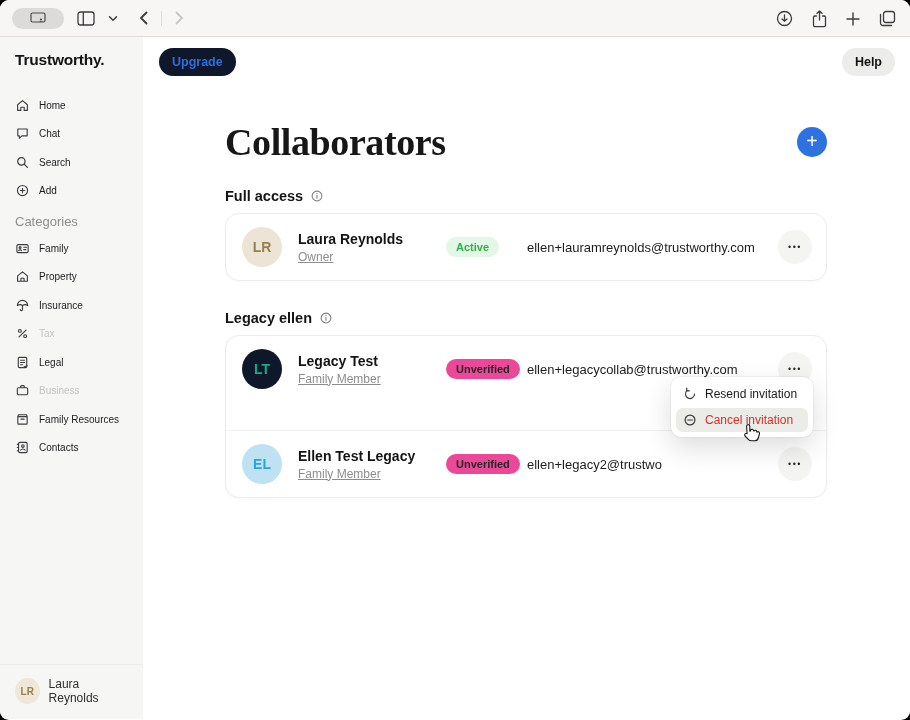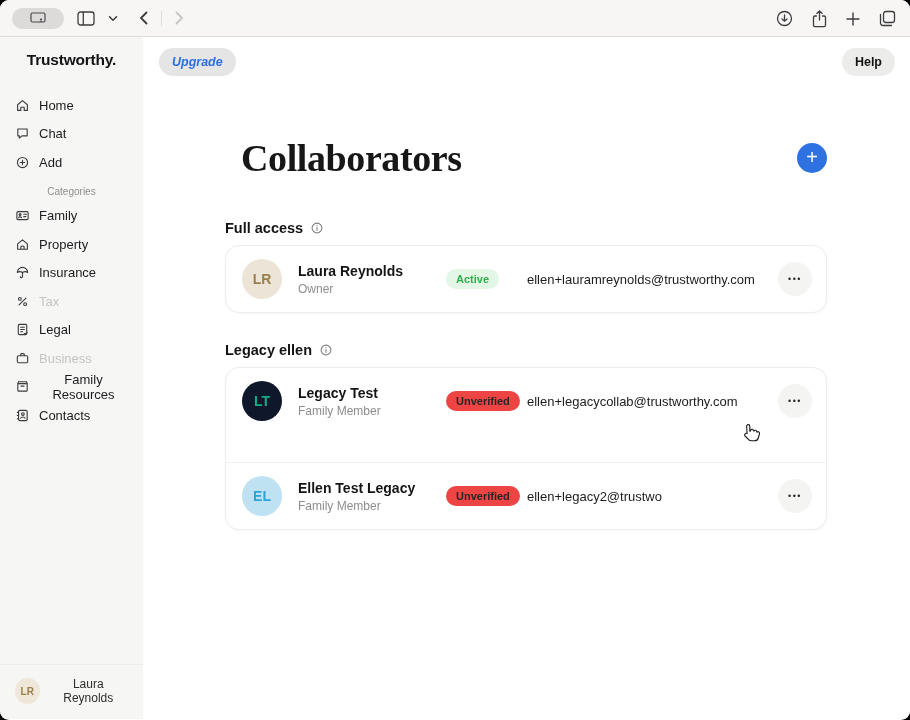--- a/index.html
+++ b/index.html
@@ -15,56 +15,56 @@
   .tb-ic.dis{color:#c6c5c4;}
   .tb-sep{width:1px;height:15px;background:#dcdbda;}
   .tb-center{position:absolute;left:50%;top:0;height:37px;transform:translateX(-50%);display:flex;align-items:center;gap:15px;}
   .addr{width:348px;height:26px;background:#fff;border-radius:9px;box-shadow:0 0.5px 2px rgba(0,0,0,.10);display:flex;align-items:center;justify-content:center;position:relative;}
   .addr-text{font-size:12px;color:#3a3a3c;}
   .addr .reload{position:absolute;right:9px;color:#86868a;}
   .tb-right{position:absolute;right:14px;top:0;height:37px;display:flex;align-items:center;gap:19px;}
 
   
   .app{display:flex;height:682px;}
-  .sidebar{width:143px;background:#f6f6f5;box-sizing:border-box;padding-top:14px;display:flex;flex-direction:column;flex:0 0 143px;text-align:center;}
+  .sidebar{width:143px;background:#f6f6f5;box-sizing:border-box;padding-top:14px;display:flex;flex-direction:column;flex:0 0 143px;}
   .logo{padding:0 15px;font-size:15.5px;font-weight:800;letter-spacing:-.2px;color:#141414;margin-bottom:22px;}
-  .nav-item{display:flex;align-items:center;gap:9px;padding:0 15px;height:28.5px;font-size:13px;font-weight:500;color:#1c1c1e;cursor:pointer;}
+  .nav-item{display:flex;align-items:center;gap:9px;padding:0 15px;height:28.5px;font-size:10px;font-weight:500;color:#1c1c1e;cursor:pointer;}
   .nav-item svg{flex:0 0 auto;}
-  .cat-label{padding:9px 15px 5px;font-size:10px;color:#8e8e8e;}
+  .cat-label{padding:9px 15px 5px;font-size:13px;color:#8e8e8e;}
   .nav-item.muted{color:#c4c4c3;}
   .sb-footer{margin-top:auto;border-top:1px solid #ececeb;padding:12px 15px 14px;display:flex;align-items:center;gap:9px;}
   .sb-avatar{width:26px;height:26px;border-radius:50%;background:#efe7d9;color:#9a7f4b;font-size:10px;font-weight:700;display:flex;align-items:center;justify-content:center;}
   .sb-name{font-size:12px;color:#2e2e2e;}
 
   .main{flex:1;background:#fff;position:relative;}
   .main-header{height:50px;display:flex;align-items:center;justify-content:space-between;padding:0 15px 0 16px;}
   .pill-btn{border:none;border-radius:14px;padding:7px 13px;font-size:12.5px;font-weight:600;font-family:inherit;cursor:pointer;}
-  .upgrade{background:#e5e5e5;color:#2e6fe0;font-style:italic;}
+  .upgrade{background:#0f172a;color:#2e6fe0;}
   .help{background:#ececea;color:#131313;}
 
   .content{padding-left:82px;width:602px;box-sizing:content-box;}
   .title-row{display:flex;align-items:center;justify-content:space-between;margin:33px 0 24px;}
-  h1.page-title{margin:16px;font-family:"Liberation Serif",serif;font-weight:600;font-size:38px;letter-spacing:-.4px;color:#171717;}
+  h1.page-title{margin:0;font-family:"Liberation Serif",serif;font-weight:600;font-size:38px;letter-spacing:-.4px;color:#171717;}
   .add-btn{width:30px;height:30px;border-radius:50%;border:none;background:#2e72e2;color:#fff;font-size:20px;line-height:1;display:flex;align-items:center;justify-content:center;cursor:pointer;padding:0 0 2px;}
   .sec-label{display:flex;align-items:center;gap:7px;font-size:14.5px;font-weight:700;color:#141414;margin:0 0 9px;}
   .info-ic{color:#7c7c7c;display:flex;}
   .card{background:#fff;border:1px solid #ececeb;border-radius:14px;box-shadow:0 1px 3px rgba(0,0,0,.03);margin-bottom:29px;}
   .row{display:grid;grid-template-columns:40px 164px 81px 1fr 34px;align-items:center;padding:13px 14px 13px 16px;}
   .row + .row{border-top:1px solid #f1f1f0;margin-top:28px;}
   .avatar{width:40px;height:40px;border-radius:50%;display:flex;align-items:center;justify-content:center;font-size:14px;font-weight:700;}
   .av-lr{background:#ece4d6;color:#9a7f4b;}
   .av-lt{background:#0f172a;color:#12ad84;}
   .av-el{background:#bfe2f2;color:#2ba4d8;}
   .who{padding-left:16px;}
   .name{font-size:14px;font-weight:700;color:#141414;margin-bottom:3px;}
-  .role{font-size:12px;color:#8d8d8d;}
+  .role{font-size:12px;color:#8d8d8d;text-decoration:underline;}
   .badgecol{display:flex;}
   .badge{font-size:11px;font-weight:600;padding:4px 10px;border-radius:10px;white-space:nowrap;}
   .badge.active{background:#e2f7e5;color:#2fae4c;}
-  .badge.unverified{background:#ef4444;color:#262626;}
+  .badge.unverified{background:#ec4899;color:#262626;}
   .email{font-size:13px;color:#1c1c1c;white-space:nowrap;}
   .dots{width:34px;height:34px;border-radius:50%;background:#f4f4f2;border:none;color:#2a2a2a;font-size:9px;letter-spacing:1.5px;display:flex;align-items:center;justify-content:center;cursor:pointer;padding:0;}
 
   
   .context-menu{position:absolute;left:671px;top:377px;width:142px;box-sizing:border-box;background:#fff;border-radius:10px;padding:5px;box-shadow:0 10px 28px rgba(0,0,0,.14),0 0 0 1px rgba(0,0,0,.04);z-index:20;}
   .menu-item{display:flex;align-items:center;gap:8px;height:24px;padding:0 7px;border-radius:7px;font-size:12px;font-weight:500;color:#1a1a1a;cursor:pointer;}
   .menu-item + .menu-item{margin-top:2px;}
   .menu-item.danger{background:#ebebe8;color:#ce322e;}
   .menu-item svg{flex:0 0 auto;}
   .cursor{position:absolute;left:742px;top:423px;z-index:30;pointer-events:none;}
@@ -150,20 +150,29 @@
           </span>
         <span>Home</span>
       </div>
       <div class="nav-item">
         <span class="tb-ic">
             <svg width="15" height="15" viewBox="0 0 16 16" fill="none" stroke="currentColor" stroke-width="1.2" stroke-linejoin="round">
               <path d="M3 3.2h10v7.3H7.4L4.6 13v-2.5H3z"></path>
             </svg>
           </span>
         <span>Chat</span>
+      </div>
+      <div class="nav-item">
+        <span class="tb-ic">
+            <svg width="15" height="15" viewBox="0 0 16 16" fill="none" stroke="currentColor" stroke-width="1.3" stroke-linecap="round">
+              <circle cx="6.8" cy="6.8" r="3.9"></circle>
+              <path d="m9.8 9.8 3.4 3.4"></path>
+            </svg>
+          </span>
+        <span>Search</span>
       </div>
       <div class="nav-item">
         <span class="tb-ic">
             <svg width="15" height="15" viewBox="0 0 16 16" fill="none" stroke="currentColor" stroke-width="1.2" stroke-linecap="round">
               <circle cx="8" cy="8" r="5.4"></circle>
               <path d="M8 5.6v4.8M5.6 8h4.8"></path>
             </svg>
           </span>
         <span>Add</span>
       </div>
@@ -323,18 +332,38 @@
                 <span class="badge unverified">Unverified</span>
               </div>
             <div class="email">ellen+legacy2@trustwo</div>
             <button class="dots">•••</button>
           </div>
         </div>
       </div>
     </main>
   </div>
 
+  <div class="context-menu">
+    <div class="menu-item">
+      <span class="tb-ic">
+          <svg width="14" height="14" viewBox="0 0 16 16" fill="none" stroke="currentColor" stroke-width="1.4" stroke-linecap="round">
+            <path d="M13.2 8A5.2 5.2 0 1 1 4.5 4.1"></path>
+            <path d="M4.3 1.4v2.9h2.9"></path>
+          </svg>
+        </span>
+      <span>Resend invitation</span>
+    </div>
+    <div class="menu-item danger">
+      <span class="tb-ic">
+          <svg width="14" height="14" viewBox="0 0 16 16" fill="none" stroke="currentColor" stroke-width="1.4" stroke-linecap="round">
+            <circle cx="8" cy="8" r="5.6"></circle>
+            <path d="M5.3 8h5.4"></path>
+          </svg>
+        </span>
+      <span>Cancel invitation</span>
+    </div>
+  </div>
 
   <svg class="cursor" width="18" height="20" viewBox="0 0 18 20">
     <path d="M6.2 1.6c.9 0 1.6.7 1.6 1.6v4.9l.6.1.2-.8c.2-.8 1-1.3 1.8-1.1.7.2 1.1.8 1 1.5l.7.2c.3-.6 1-.9 1.6-.7.7.2 1.1.9 1 1.6l.5.2c.4-.4 1.1-.5 1.6-.2.6.4.9 1.1.7 1.8l-1.2 4.3c-.5 1.7-2 2.8-3.7 2.8H9.4c-1.1 0-2.1-.4-2.8-1.2l-3.5-3.6c-.6-.6-.6-1.6 0-2.2.5-.5 1.4-.6 2-.1l-.5-7.5c0-.9.7-1.6 1.6-1.6z" fill="#fff" stroke="#1a1a1a" stroke-width="1.1" stroke-linejoin="round"></path>
   </svg>
 
 </div>
 
 </body></html>

